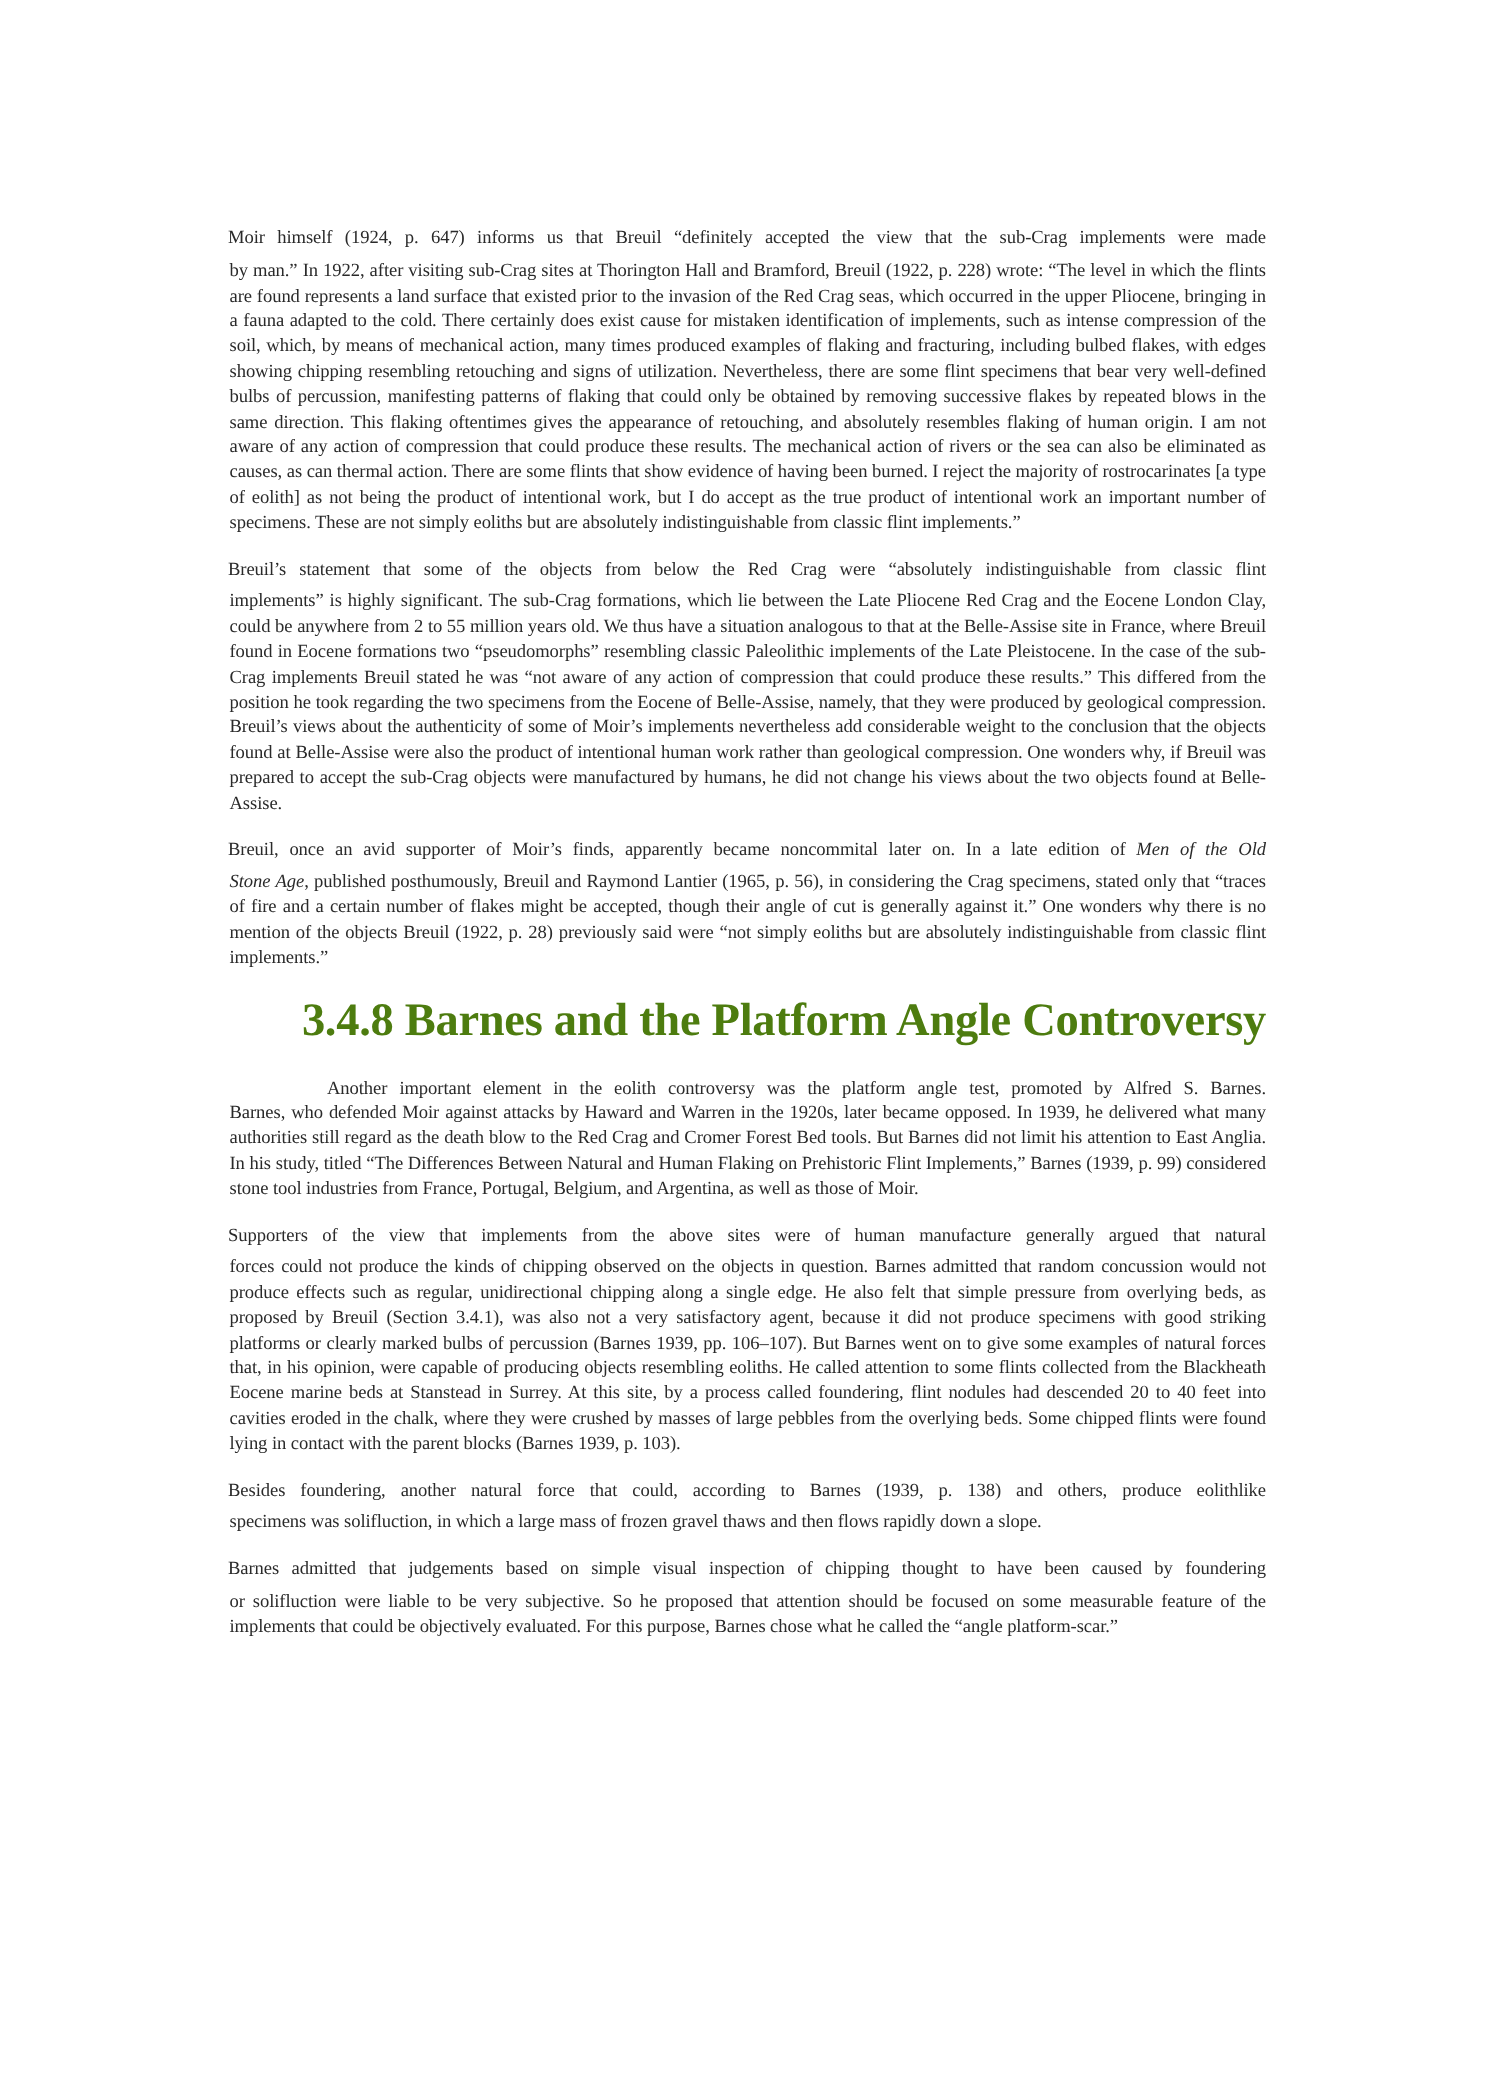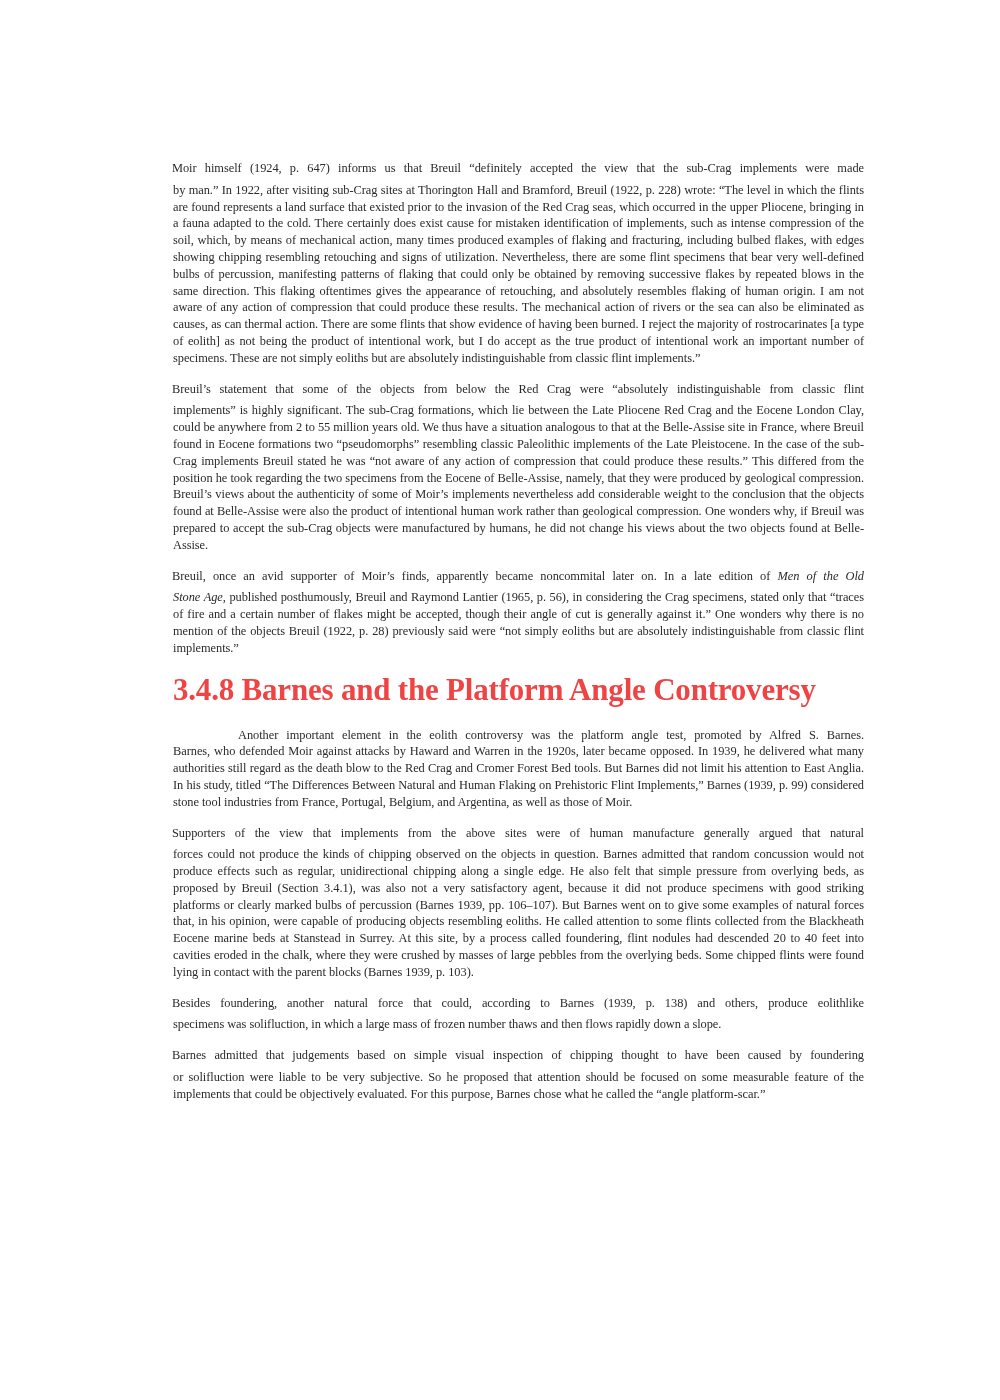--- a/index.html
+++ b/index.html
@@ -11,23 +11,22 @@
     width: 1000px;
     height: 1400px;
     position: relative;
     overflow: hidden;
     font-family: "Liberation Serif", "DejaVu Serif", serif;
     color: #2a2a2a;
   }
   .page {
     position: absolute;
     left: 153px;
-    top: 160px;
+    top: 150px;
     width: 691px;
-    margin-left: 20px;
   }
   .para {
     font-size: 12.4px;
     line-height: 16.8px;
     text-align: justify;
     margin: 0 0 14px 0;
     letter-spacing: -0.05px;
   }
   .para .first {
     display: block;
@@ -40,22 +39,22 @@
   .para.indent .first {
     text-indent: 66px;
     margin-bottom: 0;
     font-family: Liberation Serif, serif;
   }
   .heading {
     font-family: "Liberation Serif", "DejaVu Serif", serif;
     font-weight: bold;
     font-size: 31px;
     line-height: 38px;
-    text-align: left;
-    color: #ef4444;
+    text-align: right;
+    color: #4d7c0f;
     margin: 14px 0 18px 0;
     letter-spacing: -0.2px;
   }
   em { font-style: italic; }
 </style>
 </head>
 <body>
 
 <div class="page">
 
@@ -75,20 +74,20 @@
 
   <p class="para indent">
     <span class="first">Another important element in the eolith controversy was the platform angle test, promoted by Alfred S. Barnes.</span><span>Barnes, who defended Moir against attacks by Haward and Warren in the 1920s, later became opposed. In 1939, he delivered what many authorities still regard as the death blow to the Red Crag and Cromer Forest Bed tools. But Barnes did not limit his attention to East Anglia. In his study, titled “The Differences Between Natural and Human Flaking on Prehistoric Flint Implements,” Barnes (1939, p. 99) considered stone tool industries from France, Portugal, Belgium, and Argentina, as well as those of Moir.</span>
   </p>
 
   <p class="para">
     <span class="first">Supporters of the view that implements from the above sites were of human manufacture generally argued that natural</span><span>forces could not produce the kinds of chipping observed on the objects in question. Barnes admitted that random concussion would not produce effects such as regular, unidirectional chipping along a single edge. He also felt that simple pressure from overlying beds, as proposed by Breuil (Section 3.4.1), was also not a very satisfactory agent, because it did not produce specimens with good striking platforms or clearly marked bulbs of percussion (Barnes 1939, pp. 106–107). But Barnes went on to give some examples of natural forces that, in his opinion, were capable of producing objects resembling eoliths. He called attention to some flints collected from the Blackheath Eocene marine beds at Stanstead in Surrey. At this site, by a process called foundering, flint nodules had descended 20 to 40 feet into cavities eroded in the chalk, where they were crushed by masses of large pebbles from the overlying beds. Some chipped flints were found lying in contact with the parent blocks (Barnes 1939, p. 103).</span>
   </p>
 
   <p class="para">
-    <span class="first">Besides foundering, another natural force that could, according to Barnes (1939, p. 138) and others, produce eolithlike</span><span>specimens was solifluction, in which a large mass of frozen number thaws and then flows rapidly down a slope.</span>
+    <span class="first">Besides foundering, another natural force that could, according to Barnes (1939, p. 138) and others, produce eolithlike</span><span>specimens was solifluction, in which a large mass of frozen gravel thaws and then flows rapidly down a slope.</span>
   </p>
 
   <p class="para">
     <span class="first">Barnes admitted that judgements based on simple visual inspection of chipping thought to have been caused by foundering</span><span>or solifluction were liable to be very subjective. So he proposed that attention should be focused on some measurable feature of the implements that could be objectively evaluated. For this purpose, Barnes chose what he called the “angle platform-scar.”</span>
   </p>
 
 </div>
 
 </body></html>

